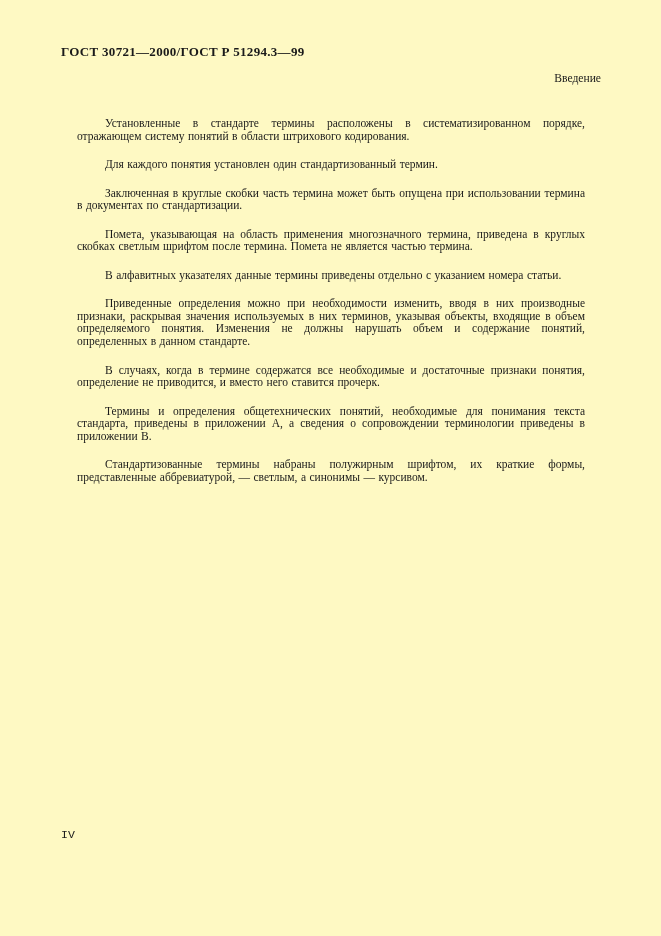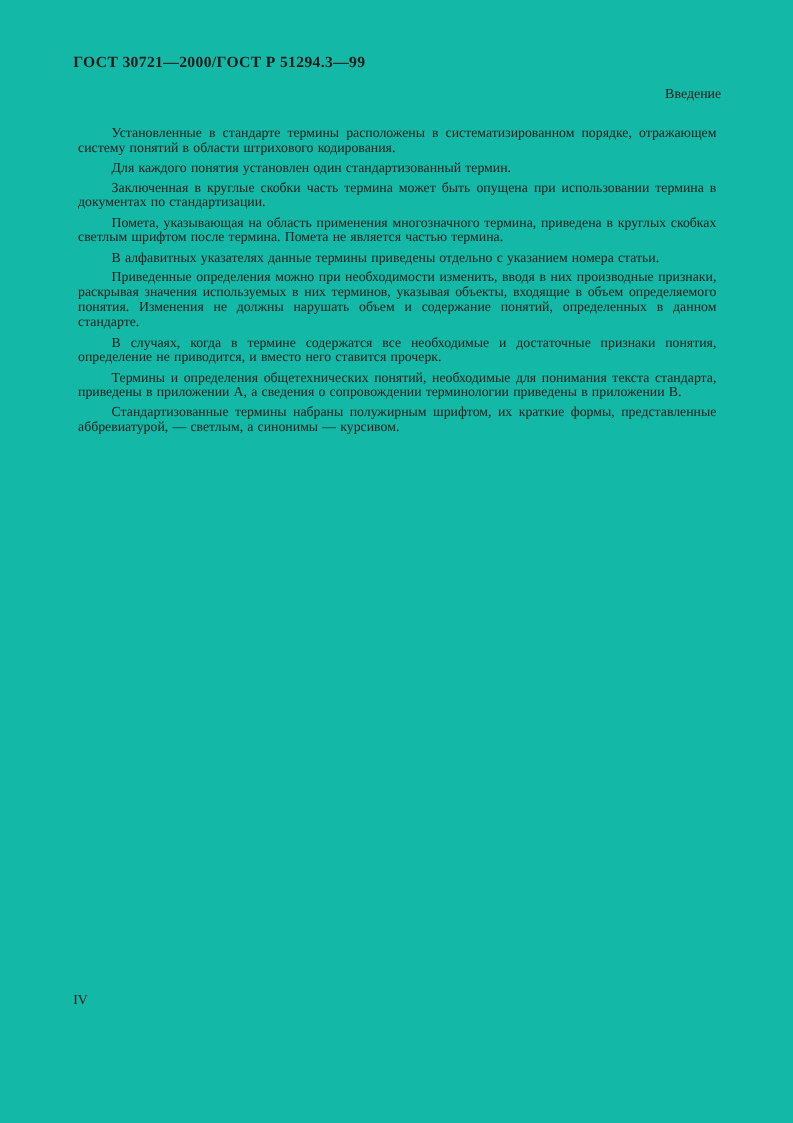--- a/index.html
+++ b/index.html
@@ -4,21 +4,21 @@
 <style>
   html, body {
     margin: 0;
     padding: 0;
     background: #e8e8e8;
   }
   .page {
     position: relative;
     width: 661px;
     height: 936px;
-    background: #14b8a6;
+    background: #fef9c3;
     font-family: "Liberation Serif", "DejaVu Serif", serif;
     color: #1a1a1a;
     overflow: hidden;
   }
   .doc-header {
     position: absolute;
     left: 61px;
     top: 44px;
     width: 540px;
     font-size: 13px;
@@ -34,33 +34,34 @@
     text-align: right;
     font-size: 11.6px;
   }
   .body-text {
     position: absolute;
     left: 61px;
     top: 101px;
     width: 540px;
   }
   .body-text p {
-    margin: 4px;
+    margin: 16px;
     padding: 0;
     text-indent: 28px;
     text-align: justify;
     font-size: 11.5px;
     line-height: 12.55px;
     word-spacing: 0.6px;
   }
   .page-number {
     position: absolute;
     left: 61px;
     top: 828px;
     font-size: 11.5px;
+    font-family: Liberation Mono, monospace;
   }
 </style>
 </head>
 <body>
 
 <div class="page">
 
   <div class="doc-header">ГОСТ 30721—2000/ГОСТ Р 51294.3—99</div>
 
   <div class="section-title">Введение</div>

